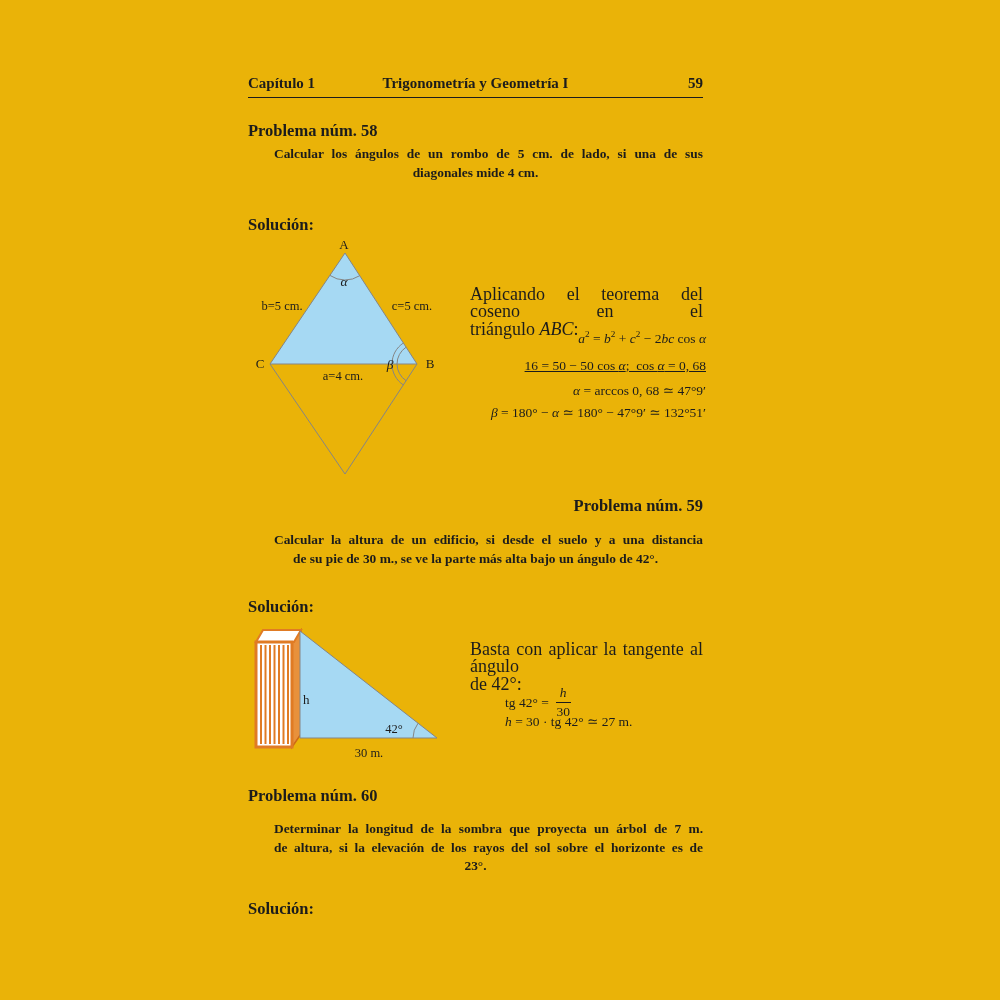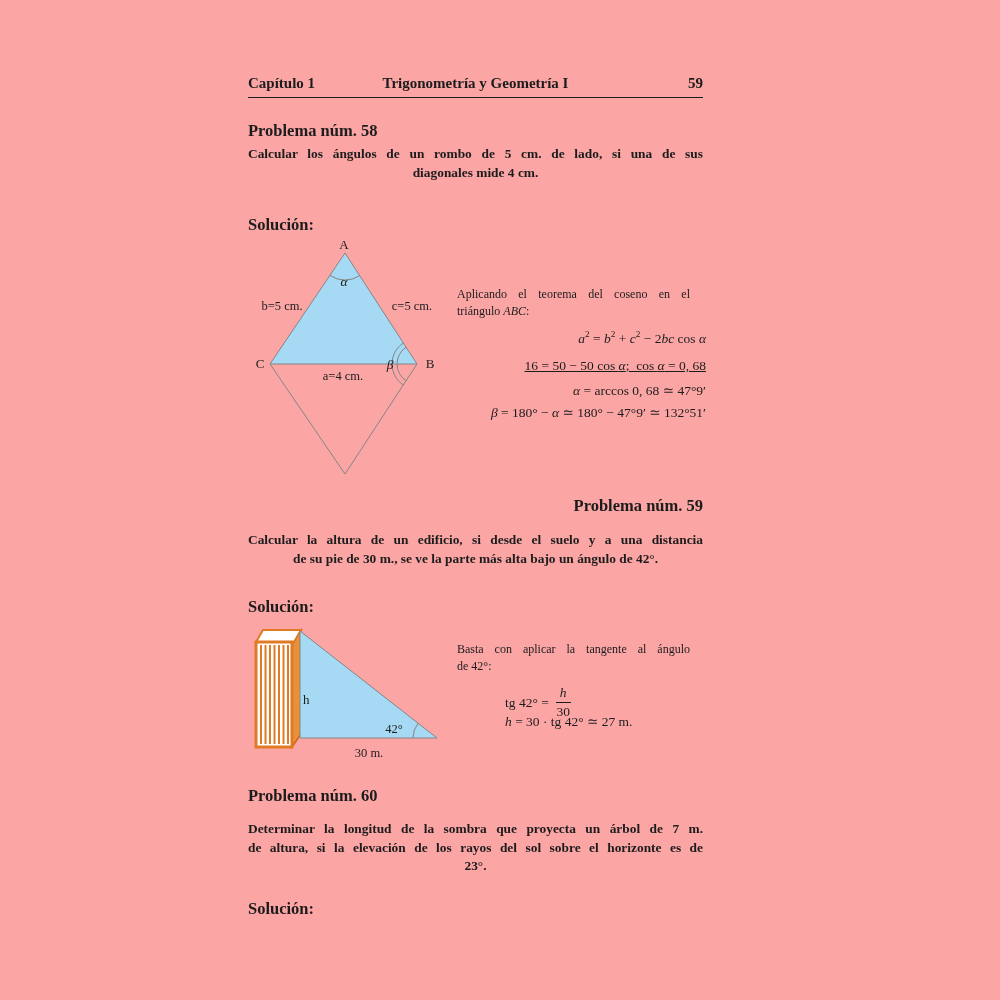--- a/index.html
+++ b/index.html
@@ -1,17 +1,17 @@
 <!DOCTYPE html>
 <html><head>
 <meta charset="utf-8">
 <style>
   html,body { margin:0; padding:0; background:#ffffff; }
   .page {
-    position:relative; width:1000px; height:1000px; background:#fca5a5;
+    position:relative; width:1000px; height:1000px; background:#eab308;
     font-family:"Liberation Serif","DejaVu Serif",serif; color:#1c1c1c;
     overflow:hidden;
   }
   
   .header {
     position:absolute; left:248px; top:76px; width:455px; height:16px;
     border-bottom:1.2px solid #1c1c1c; padding-bottom:5px;
     font-weight:bold; font-size:15px; line-height:15px;
   }
   .header .chapter { position:absolute; left:0; top:0; }
@@ -19,29 +19,29 @@
   .header .pagenum { position:absolute; right:0; top:0; }
 
   .ptitle {
     position:absolute; left:248px; width:455px;
     font-weight:bold; font-size:16.5px; line-height:1.1; white-space:nowrap;
   }
   .statement {
     position:absolute; left:248px; width:455px;
     font-weight:bold; font-size:13.4px; line-height:18.5px;
   }
-  .statement .jline { text-align:justify; text-align-last:justify; white-space:nowrap; }
+  .statement .jline { text-align:justify; text-align-last:justify; white-space:nowrap;margin-left:26px; }
   .statement .lline { text-align:center; white-space:nowrap; }
   .sol {
     position:absolute; left:248px; width:455px;
     font-weight:bold; font-size:16.5px; line-height:1.1; white-space:nowrap;margin-top:28px;
   }
   .expl {
-    position:absolute; left:457px; width:233px;
-    font-size:12px; line-height:17.3px;
+    position:absolute; left:470px; width:233px;
+    font-size:18px; line-height:17.3px;
   }
   .expl .jline { text-align:justify; text-align-last:justify; }
   .expl .lline { text-align:left; white-space:nowrap; }
   .mathline {
     position:absolute; left:462px; width:244px; text-align:right;
     font-size:13.5px; line-height:1.2; white-space:nowrap;
   }
   .mathleft {
     position:absolute; left:505px; font-size:13.5px; line-height:1.2; white-space:nowrap;
   }

